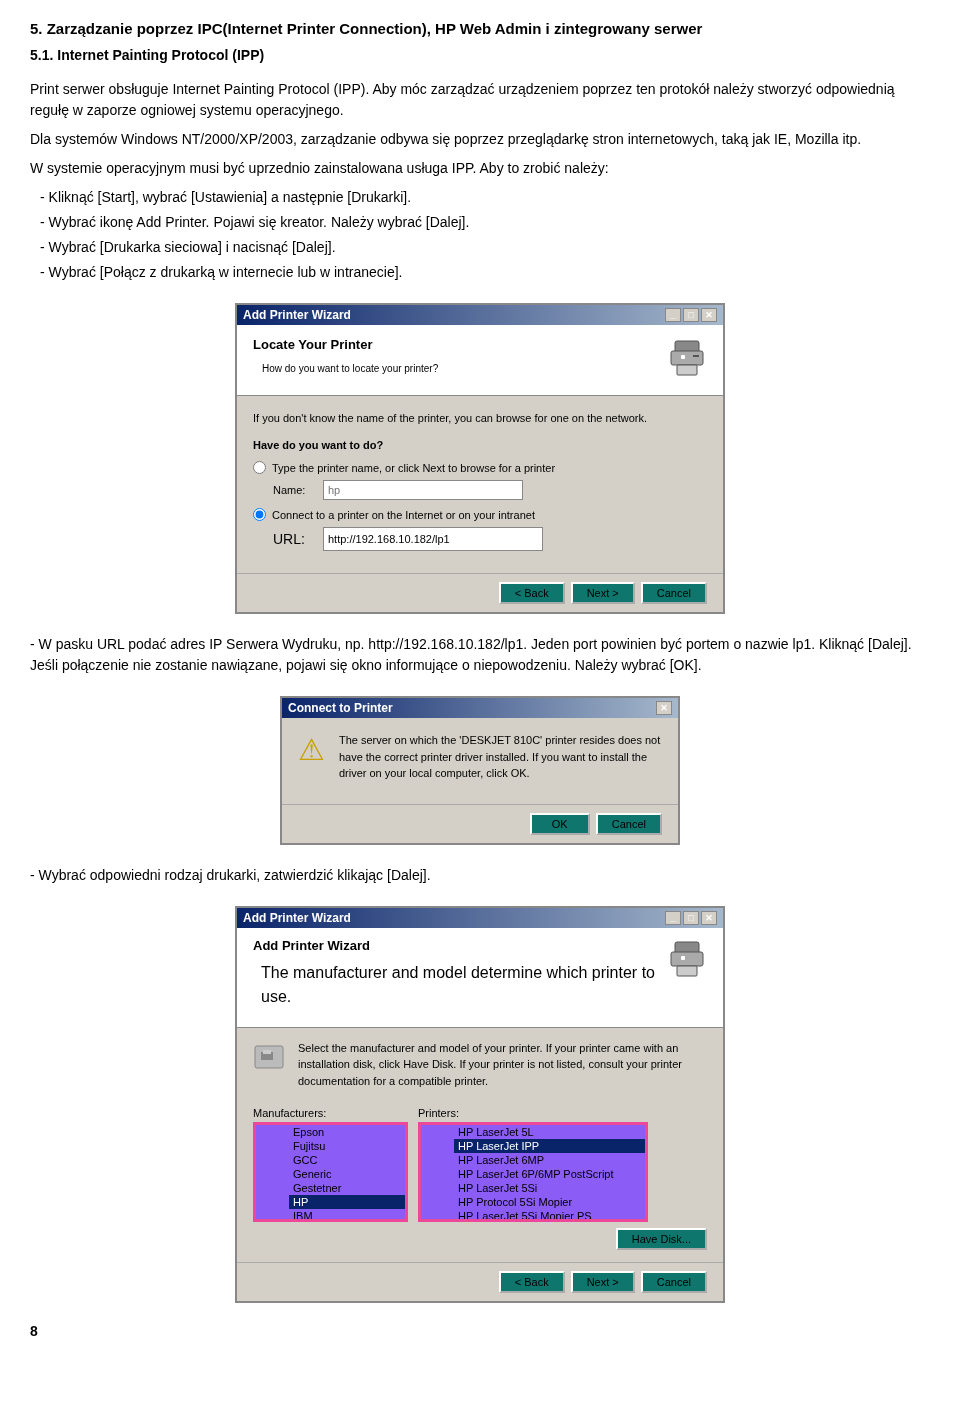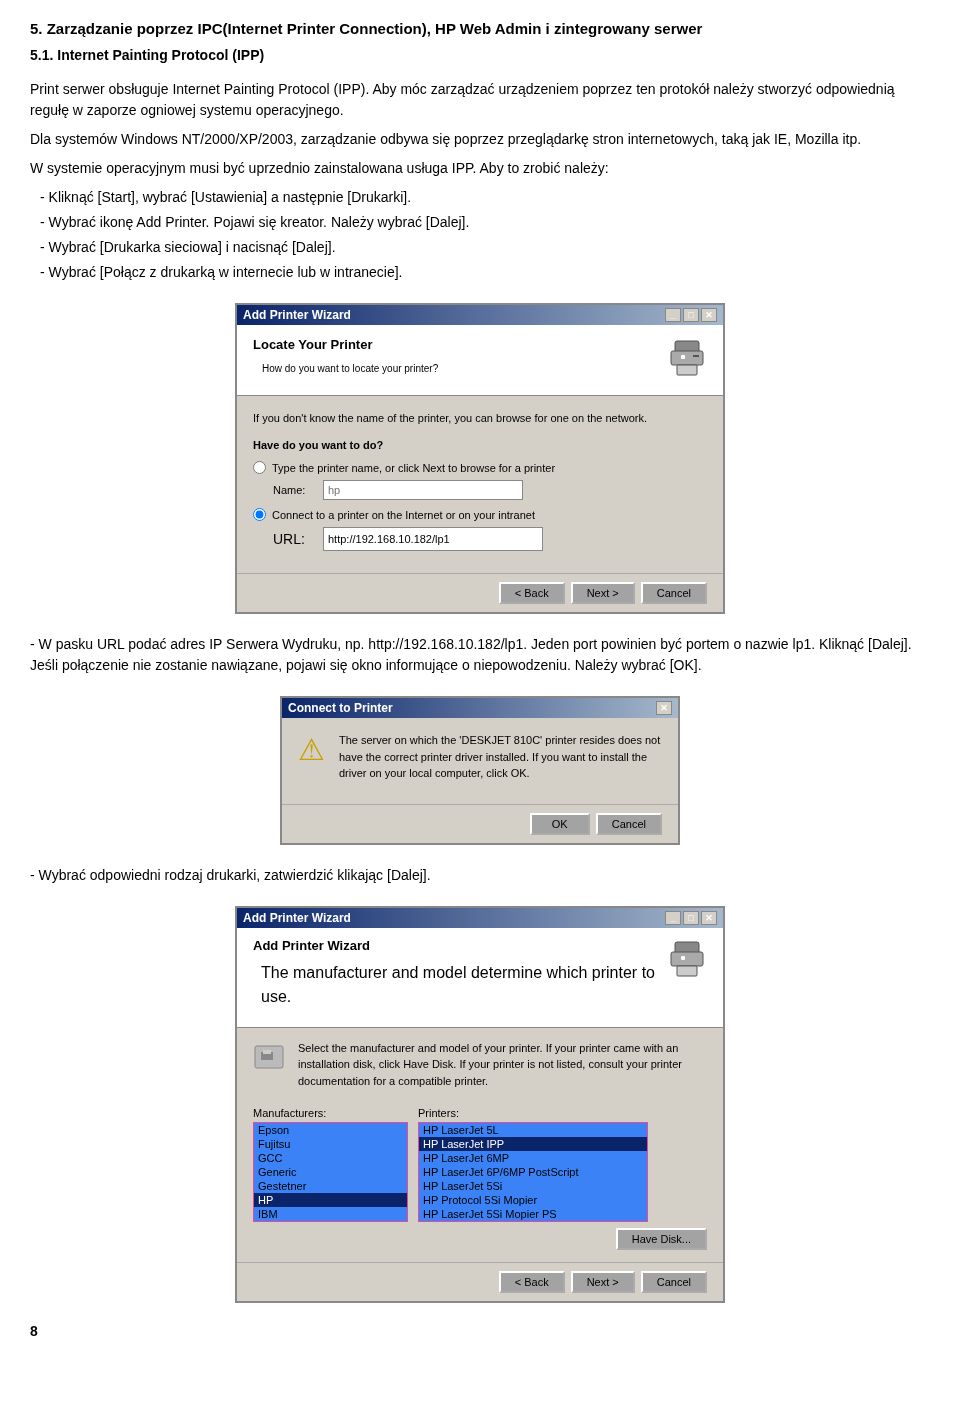--- a/index.html
+++ b/index.html
@@ -151,21 +151,21 @@
     }
     .dialog-footer {
       padding: 8px 16px;
       display: flex;
       justify-content: flex-end;
       gap: 6px;
       border-top: 1px solid #aaa;
       background: #d4d0c8;
     }
     .dialog-btn {
-      background: #a3a3a3;
+      background: #0f766e;
       border: 2px outset #ffffff;
       padding: 3px 14px;
       font-size: 11px;
       cursor: pointer;
       min-width: 60px;
     }
 
     
     .dialog-connect {
       border: 2px solid #888;
@@ -228,26 +228,27 @@
     }
     .list-col {
       display: flex;
       flex-direction: column;
     }
     .list-col label {
       font-size: 11px;
       margin-bottom: 3px;
     }
     .list-box {
-      border: 1px solid #ec4899;
-      background: #3b82f6;
+      border: 3px solid #ec4899;
+      background: #8b5cf6;
       width: 155px;
       height: 100px;
       font-size: 11px;
       overflow-y: auto;
+      padding-left: 33px;
     }
     .list-item {
       padding: 1px 4px;
       cursor: pointer;
     }
     .list-item.selected {
       background: #0a246a;
       color: white;
     }
     .list-box-wide {

